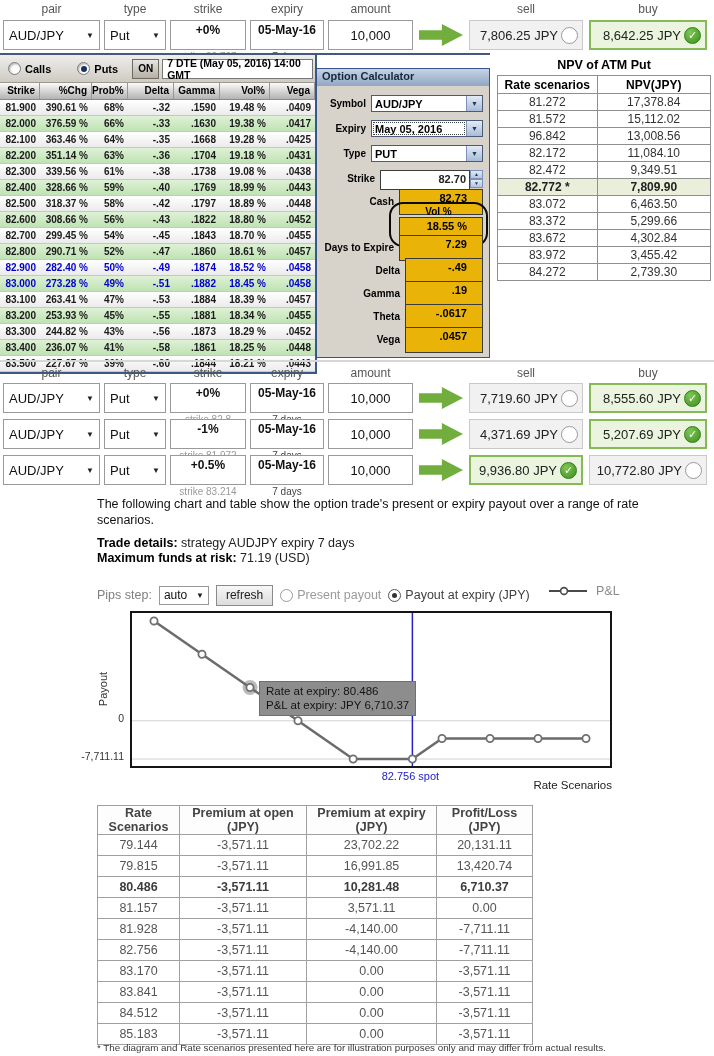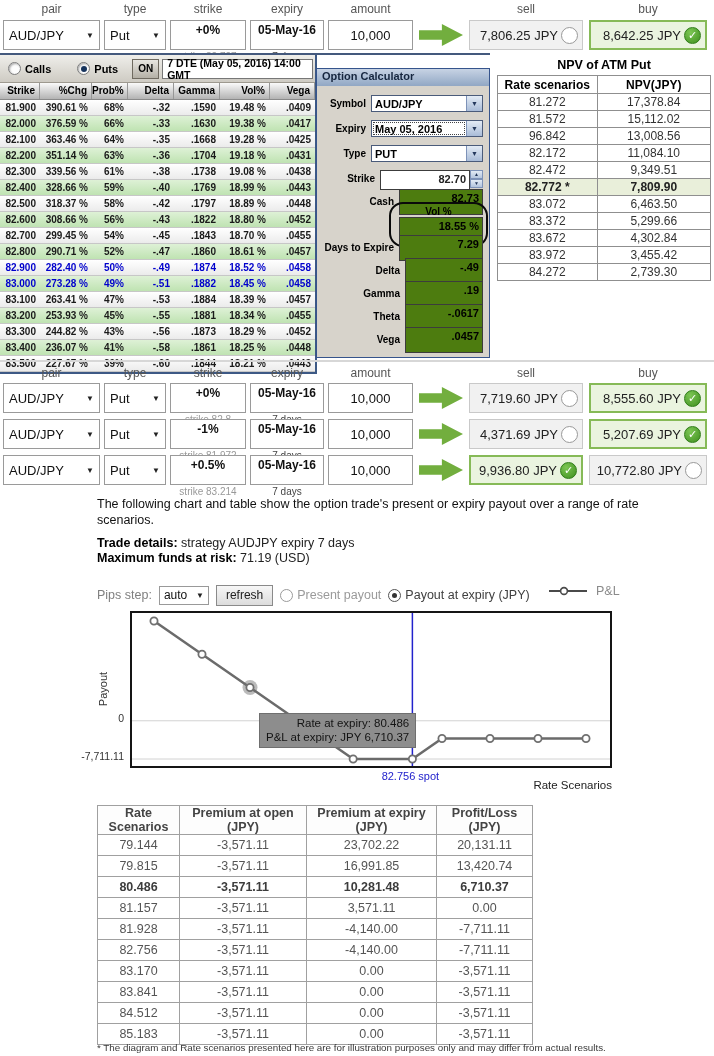--- a/index.html
+++ b/index.html
@@ -70,22 +70,22 @@
   .cval{flex:1;font-size:11px;font-weight:bold;color:#000;padding:2px 0 0 3px;white-space:nowrap;overflow:hidden;}
   .foc .cval{outline:1px dotted #444;outline-offset:-2px;}
   .cbtn{width:15px;background:linear-gradient(180deg,#e3ebf5,#a9bcd8);border-left:1px solid #7d92b8;
         color:#24385c;font-size:7px;text-align:center;line-height:15px;}
   .cspinbox{display:flex;align-items:stretch;height:17px;}
   .cnum{width:90px;box-sizing:border-box;border:1px solid #3c3c3c;background:#fff;font-size:11px;
         font-weight:bold;text-align:right;padding:2px 3px 16px 0;}
   .spin{width:13px;display:flex;flex-direction:column;}
   .spin span{flex:1;background:linear-gradient(180deg,#e3ebf5,#b3c4dd);border:1px solid #7d92b8;
              font-size:5px;color:#24385c;text-align:center;line-height:7px;}
-  .cbox{box-sizing:border-box;border:1px solid #3c3c3c;background:#4d7c0f;height:26px;
-        font-size:11px;font-weight:bold;color:#000;text-align:right;padding:2px 3px 0 0;}
+  .cbox{box-sizing:border-box;border:1px solid #3c3c3c;background:#eab308;height:26px;
+        font-size:11px;font-weight:bold;color:#000;text-align:right;padding:2px 15px 0 0;}
   .oval{display:flex;align-items:center;border:2.5px solid #0a0a0a;border-radius:14px;
         padding:2px 3px 2px 8px;margin-right:-5px;flex-direction:column;}
 
   
   #npv{position:absolute;left:497px;top:58px;width:214px;}
   #npv-title{text-align:center;font-size:12.5px;font-weight:bold;color:#000;margin-bottom:3px;}
   #npv table{border-collapse:collapse;width:100%;border:1.5px solid #6e6e6e;}
   #npv th,#npv td{border:1px solid #8f8f8f;text-align:center;font-size:12px;color:#333;height:16px;padding:0;}
   #npv th{font-weight:bold;color:#000;background:#fff;height:17px;}
   #npv tr.hl td{background:#e9efda;font-weight:bold;color:#222;}
@@ -639,21 +639,21 @@
         <circle cx="69.99999999999943" cy="41.2599577188888" r="3.6" fill="#fff" stroke="#707070" stroke-width="1.8"></circle>
         <circle cx="117.99999999999989" cy="74.5199154377776" r="3.6" fill="#fff" stroke="#707070" stroke-width="1.8"></circle>
         <circle cx="165.99999999999932" cy="107.77987315666638" r="3.6" fill="#fff" stroke="#707070" stroke-width="1.8"></circle>
         <circle cx="221.1535022354688" cy="146" r="3.6" fill="#fff" stroke="#707070" stroke-width="1.8"></circle>
         <circle cx="280.384500745156" cy="146" r="3.6" fill="#fff" stroke="#707070" stroke-width="1.8"></circle>
         <circle cx="309.99999999999966" cy="125.48008456222242" r="3.6" fill="#fff" stroke="#707070" stroke-width="1.8"></circle>
         <circle cx="357.9999999999991" cy="125.48008456222242" r="3.6" fill="#fff" stroke="#707070" stroke-width="1.8"></circle>
         <circle cx="405.99999999999955" cy="125.48008456222242" r="3.6" fill="#fff" stroke="#707070" stroke-width="1.8"></circle>
         <circle cx="454" cy="125.48008456222242" r="3.6" fill="#fff" stroke="#707070" stroke-width="1.8"></circle>
       </svg>
-    <div id="tooltip" style="left: 127px; top: 100px; text-align: right;">
+    <div id="tooltip" style="left: 127px; top: 68px;">
       <div>Rate at expiry: 80.486</div>
       <div>P&amp;L at expiry: JPY 6,710.37</div>
     </div>
   </div>
   <div id="spot-label" style="left: 375.385px;">82.756 spot</div>
   <div id="xlabel">Rate Scenarios</div>
 
   <div id="payout-table">
       <table>
         <colgroup>

